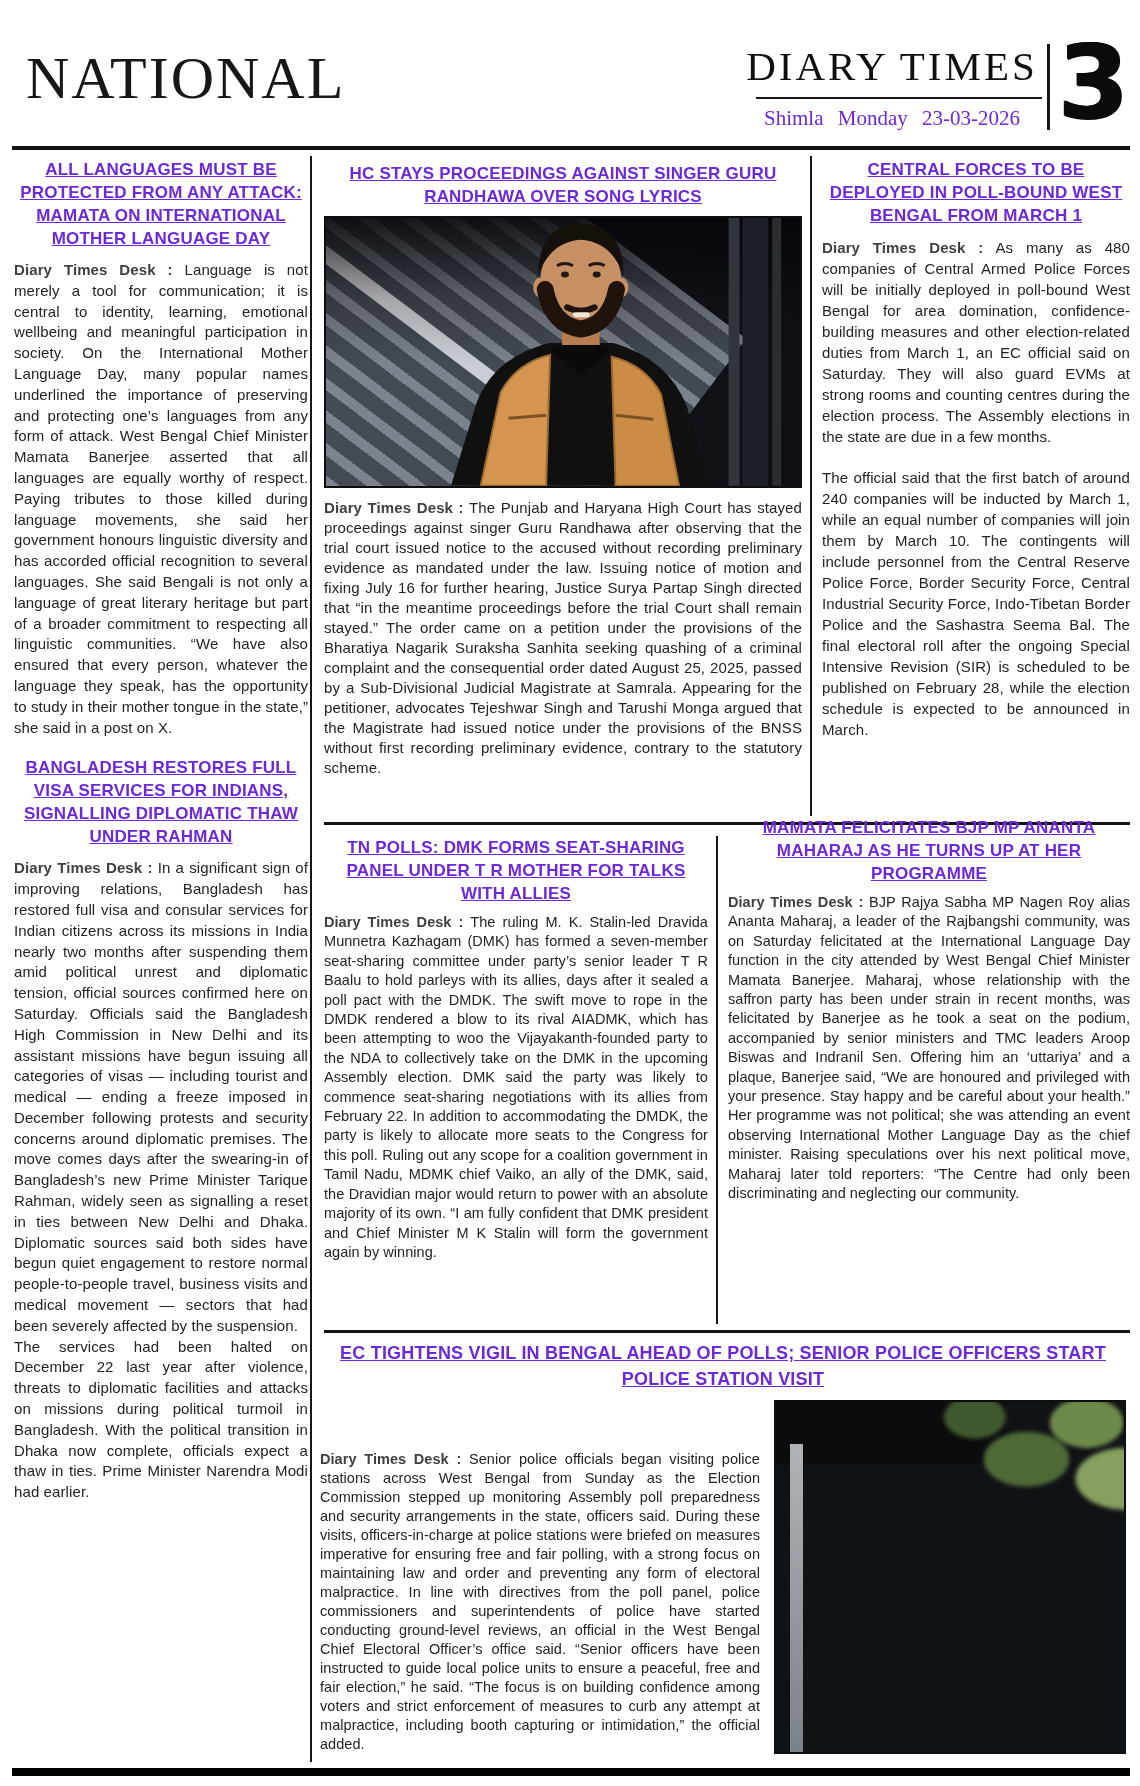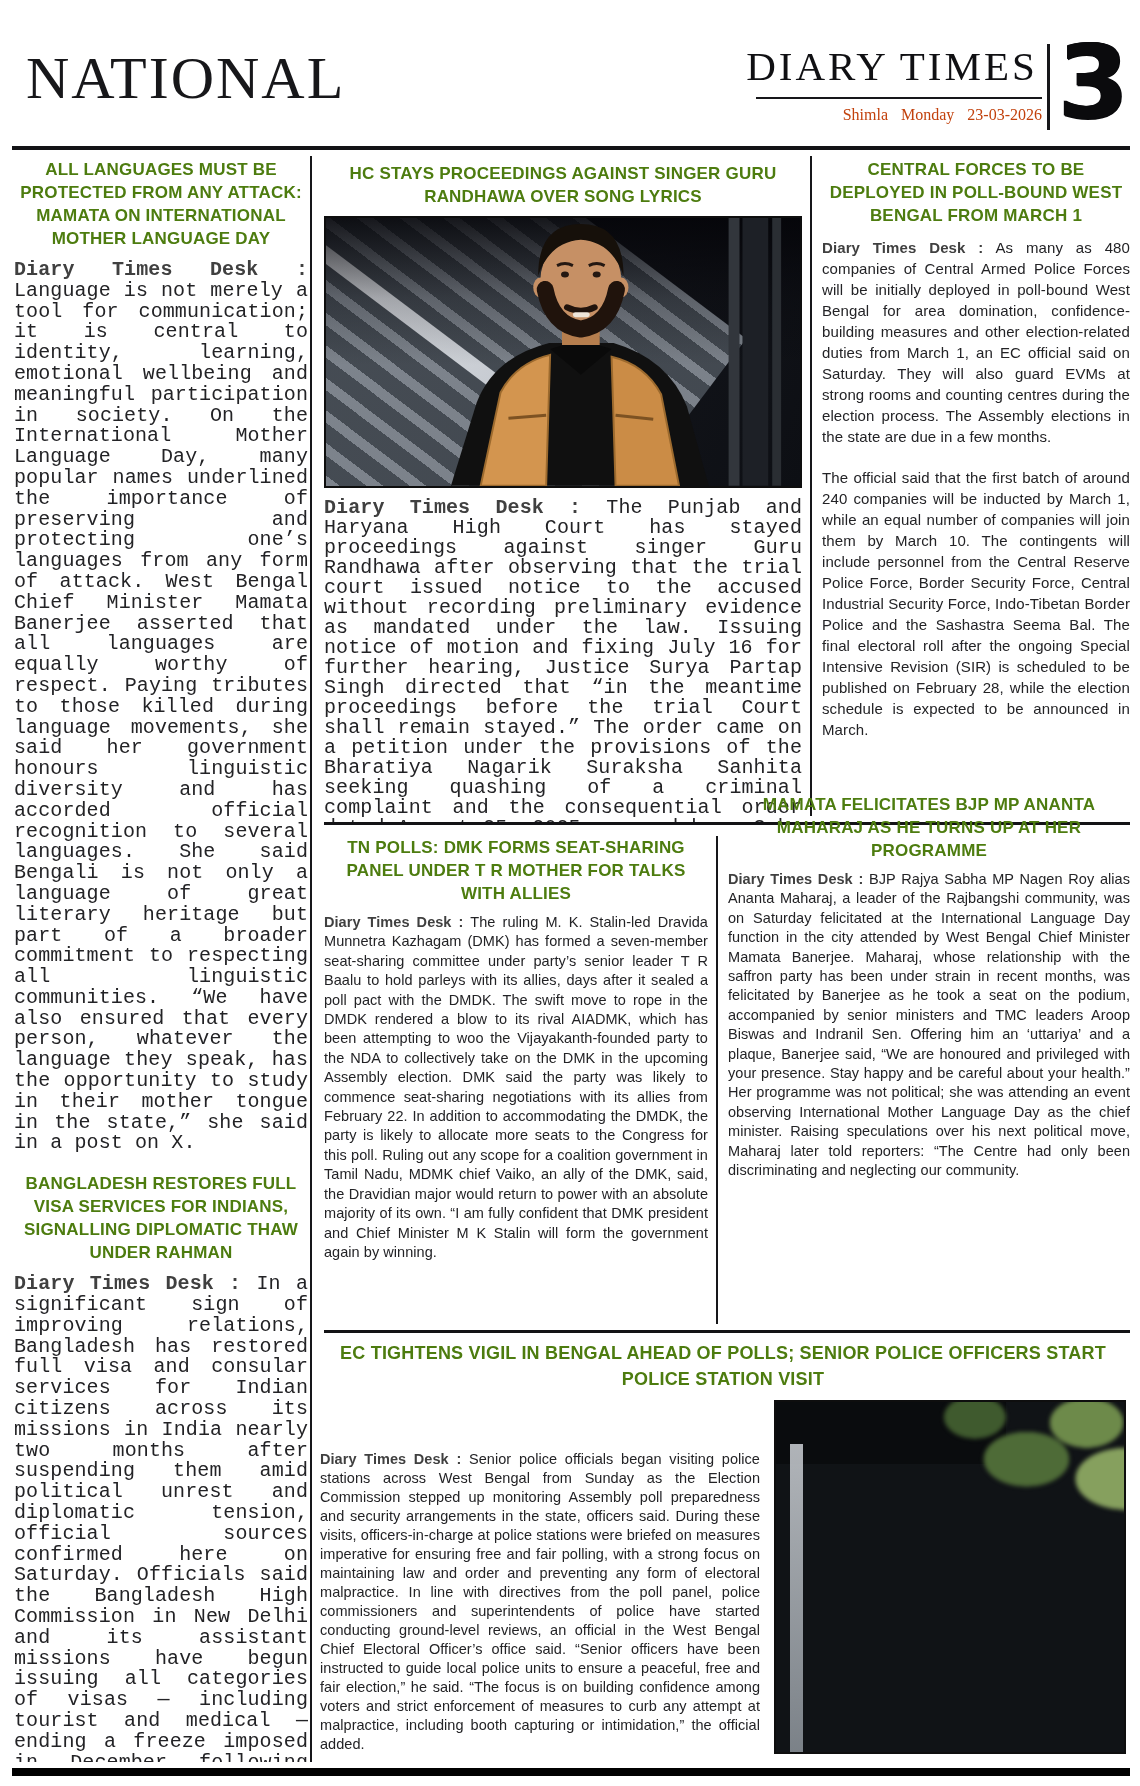--- a/index.html
+++ b/index.html
@@ -5,33 +5,33 @@
   * { margin:0; padding:0; box-sizing:border-box; }
   html,body { background:#ffffff; }
   .page { position:relative; width:1140px; height:1786px; background:#ffffff;
           font-family:"Liberation Sans", sans-serif; color:#1c1c1c; overflow:hidden; }
   .abs { position:absolute; }
 
   
   .section-title { font-family:"Liberation Serif", serif; font-size:60px; letter-spacing:2px; color:#17171a; line-height:1; }
   .masthead { font-family:"Liberation Serif", serif; font-size:41px; letter-spacing:3px; color:#101013; line-height:1; text-align:center; }
   .masthead-rule { background:#17171a; height:2px; }
-  .dateline { font-family:"Liberation Serif", serif; font-size:16px; color:#c2410c; word-spacing:9px; text-align:right; }
+  .dateline { font-family:"Liberation Serif", serif; font-size:21px; color:#6d28d9; word-spacing:9px; text-align:center; }
   .header-vbar { background:#17171a; width:3px; }
   .page-number { font-family:"DejaVu Sans", sans-serif; font-weight:900; font-size:102px; line-height:1; color:#0b0b0d;
                  text-shadow:1px 0 #0b0b0d,-1px 0 #0b0b0d,0 1px #0b0b0d; }
   .rule-h { background:#131316; }
   .rule-v { background:#17171a; width:2px; }
 
   
-  .headline { font-weight:800; text-align:center; color:#4d7c0f; letter-spacing:.2px; }
+  .headline { font-weight:800; text-align:center; color:#6d28d9; letter-spacing:.2px;text-decoration:underline; }
   .hl-17 { font-size:17px; line-height:23px; }
   .hl-18 { font-size:18px; line-height:26px; }
   .body-text { text-align:justify; color:#232326; }
-  .bt-15  { font-size:20px;   line-height:20.8px; letter-spacing:.1px;font-family:Liberation Mono, monospace; }
+  .bt-15  { font-size:15px;   line-height:20.8px; letter-spacing:.1px; }
   .bt-15b { font-size:15px;   line-height:21px;   letter-spacing:.1px; }
   .bt-145 { font-size:14.5px; line-height:19.4px; letter-spacing:.05px; }
   .byline { font-weight:800; color:#404040; }
   .mb10 { margin-bottom:10px; }
   .mt18 { margin-top:18px; }
   .para-gap { margin-top:20px; }
   .col-box { overflow:hidden; }
 
   
   .photo { border:2px solid #0e0e0e; position:relative; overflow:hidden; background:#141419; }
@@ -145,21 +145,21 @@
     <div class="headline hl-17 mb10">CENTRAL FORCES TO BE DEPLOYED IN POLL-BOUND WEST BENGAL FROM MARCH 1</div>
     <div class="body-text bt-15b"><span class="byline">Diary Times Desk :</span> <span>As many as 480 companies of Central Armed Police Forces will be initially deployed in poll-bound West Bengal for area domination, confidence-building measures and other election-related duties from March 1, an EC official said on Saturday. They will also guard EVMs at strong rooms and counting centres during the election process. The Assembly elections in the state are due in a few months.</span></div>
     <div class="body-text bt-15b para-gap">The official said that the first batch of around 240 companies will be inducted by March 1, while an equal number of companies will join them by March 10. The contingents will include personnel from the Central Reserve Police Force, Border Security Force, Central Industrial Security Force, Indo-Tibetan Border Police and the Sashastra Seema Bal. The final electoral roll after the ongoing Special Intensive Revision (SIR) is scheduled to be published on February 28, while the election schedule is expected to be announced in March.</div>
   </div>
 
   <div class="abs col-box" style="left:324px; top:836px; width:384px; height:488px;">
     <div class="headline hl-17" style="margin-bottom:8px;">TN POLLS: DMK FORMS SEAT-SHARING PANEL UNDER T R MOTHER FOR TALKS WITH ALLIES</div>
     <div class="body-text bt-145"><span class="byline">Diary Times Desk :</span> <span>The ruling M. K. Stalin-led Dravida Munnetra Kazhagam (DMK) has formed a seven-member seat-sharing committee under party’s senior leader T R Baalu to hold parleys with its allies, days after it sealed a poll pact with the DMDK. The swift move to rope in the DMDK rendered a blow to its rival AIADMK, which has been attempting to woo the Vijayakanth-founded party to the NDA to collectively take on the DMK in the upcoming Assembly election. DMK said the party was likely to commence seat-sharing negotiations with its allies from February 22. In addition to accommodating the DMDK, the party is likely to allocate more seats to the Congress for this poll. Ruling out any scope for a coalition government in Tamil Nadu, MDMK chief Vaiko, an ally of the DMK, said, the Dravidian major would return to power with an absolute majority of its own. “I am fully confident that DMK president and Chief Minister M K Stalin will form the government again by winning.</span></div>
   </div>
 
-  <div class="abs col-box" style="left:728px; top:793px; width:402px; height:488px;">
+  <div class="abs col-box" style="left:728px; top:816px; width:402px; height:488px;">
     <div class="headline hl-17" style="margin-bottom:8px;">MAMATA FELICITATES BJP MP ANANTA MAHARAJ AS HE TURNS UP AT HER PROGRAMME</div>
     <div class="body-text bt-145"><span class="byline">Diary Times Desk :</span> <span>BJP Rajya Sabha MP Nagen Roy alias Ananta Maharaj, a leader of the Rajbangshi community, was on Saturday felicitated at the International Language Day function in the city attended by West Bengal Chief Minister Mamata Banerjee. Maharaj, whose relationship with the saffron party has been under strain in recent months, was felicitated by Banerjee as he took a seat on the podium, accompanied by senior ministers and TMC leaders Aroop Biswas and Indranil Sen. Offering him an ‘uttariya’ and a plaque, Banerjee said, “We are honoured and privileged with your presence. Stay happy and be careful about your health.” Her programme was not political; she was attending an event observing International Mother Language Day as the chief minister. Raising speculations over his next political move, Maharaj later told reporters: “The Centre had only been discriminating and neglecting our community.</span></div>
   </div>
 
   <div class="abs col-box" style="left:320px; top:1340px; width:806px; height:424px;">
     <div class="headline hl-18" style="margin-bottom:8px;">EC TIGHTENS VIGIL IN BENGAL AHEAD OF POLLS; SENIOR POLICE OFFICERS START POLICE STATION VISIT</div>
     <div class="ec-row">
       <div class="body-text bt-145" style="width:440px; line-height:19px;"><span class="byline">Diary Times Desk :</span> <span>Senior police officials began visiting police stations across West Bengal from Sunday as the Election Commission stepped up monitoring Assembly poll preparedness and security arrangements in the state, officers said. During these visits, officers-in-charge at police stations were briefed on measures imperative for ensuring free and fair polling, with a strong focus on maintaining law and order and preventing any form of electoral malpractice. In line with directives from the poll panel, police commissioners and superintendents of police have started conducting ground-level reviews, an official in the West Bengal Chief Electoral Officer’s office said. “Senior officers have been instructed to guide local police units to ensure a peaceful, free and fair election,” he said. “The focus is on building confidence among voters and strict enforcement of measures to curb any attempt at malpractice, including booth capturing or intimidation,” the official added.</span></div>
 
       <div class="photo photo-police">

